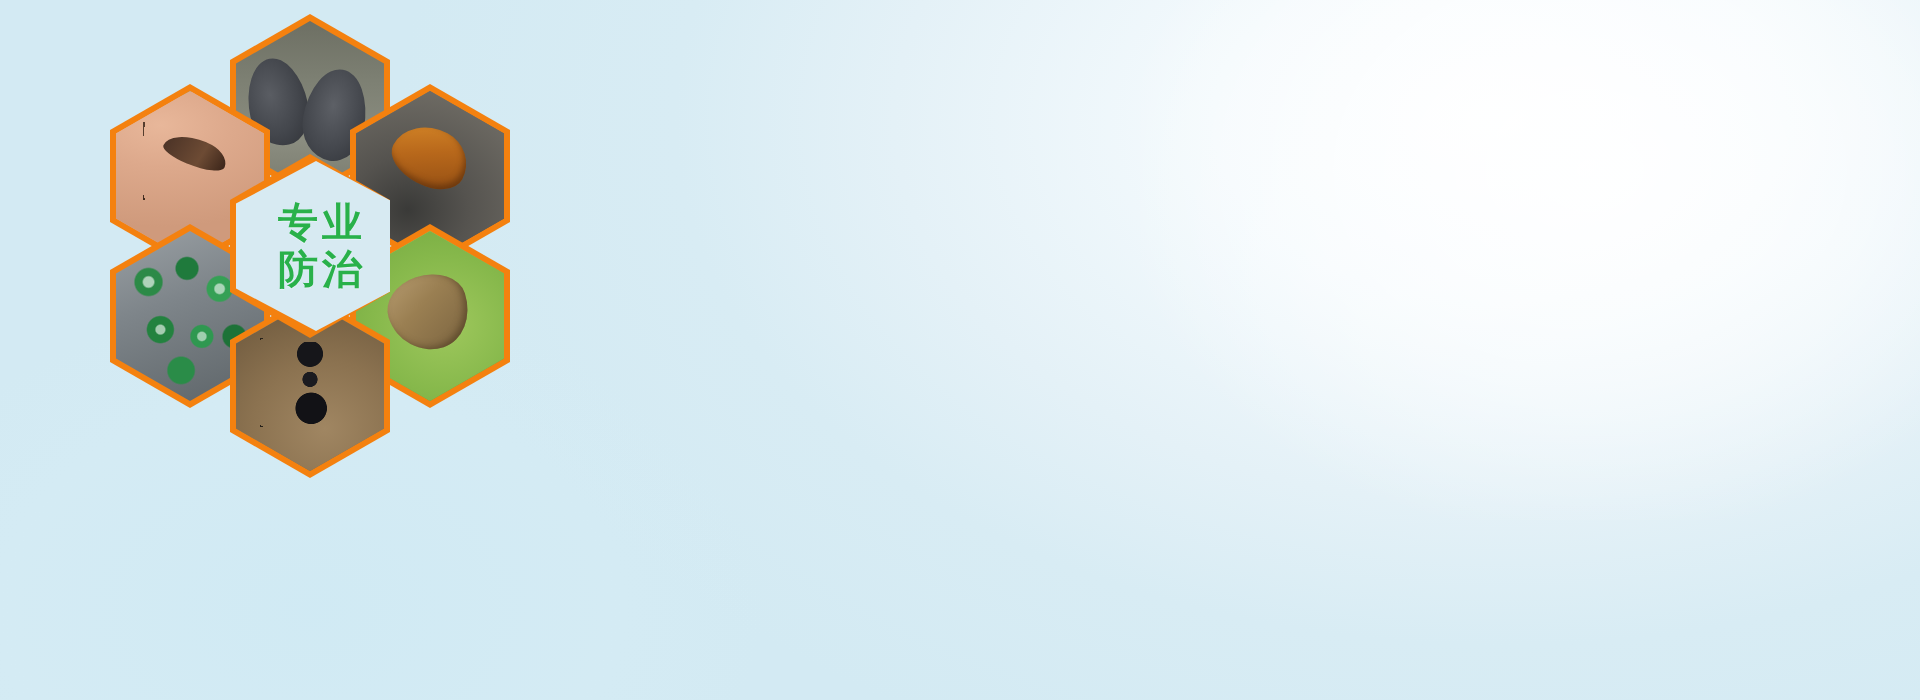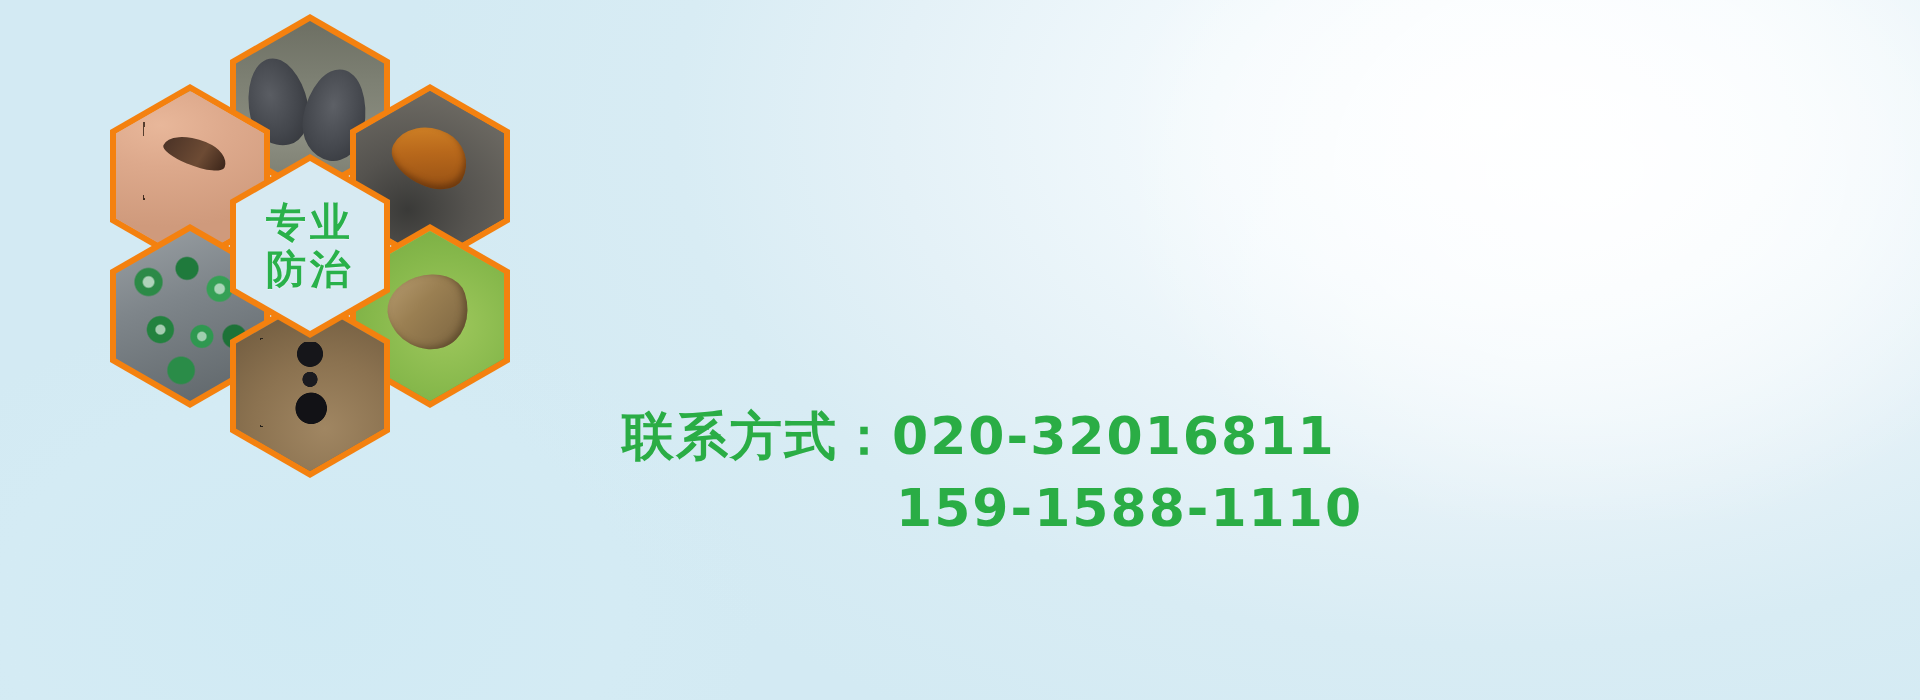--- a/index.html
+++ b/index.html
@@ -39,21 +39,21 @@
   
   .h-rats     {left:142px; top:8px;}
   .h-roach    {left:262px; top:78px;}
   .h-mosquito {left:22px;  top:78px;}
   .h-center   {left:142px; top:148px;}
   .h-bug      {left:262px; top:218px;}
   .h-flies    {left:22px;  top:218px;}
   .h-ant      {left:142px; top:288px;}
 
   .hex.center{background:#f4810f;}
-  .hex.center .inner{background:#d7eaf2;display:flex;align-items:center;justify-content:center;}
+  .hex.center .inner{background:#d7eaf2;display:flex;align-items:center;justify-content:center;padding-left:12px;}
   .center-text{
     color:#29b14a;font-weight:bold;font-size:40px;line-height:1.18;
     text-align:center;letter-spacing:4px;
     font-family:"DejaVu Sans","Liberation Sans",sans-serif;
     text-shadow:0 1px 0 rgba(255,255,255,.35);
   }
 
   
   
   .art-mosquito{
@@ -234,20 +234,16 @@
       <div class="inner">
         <div class="center-text"><span>专业</span><br><span>防治</span></div>
       </div>
     </div>
 
   </div>
 
   <div id="content">
 
 
-    <div id="contact">
-      <div class="contact-line l1">联系方式：020-32016811</div>
-      <div class="contact-line l2">159-1588-1110</div>
-    </div>
 
   </div>
 
 </div>
 
 </body></html>

